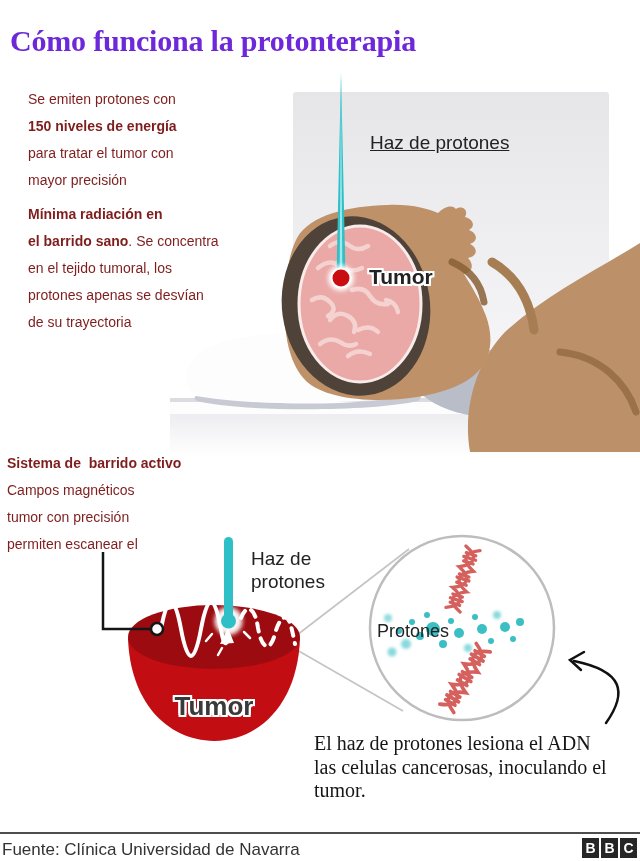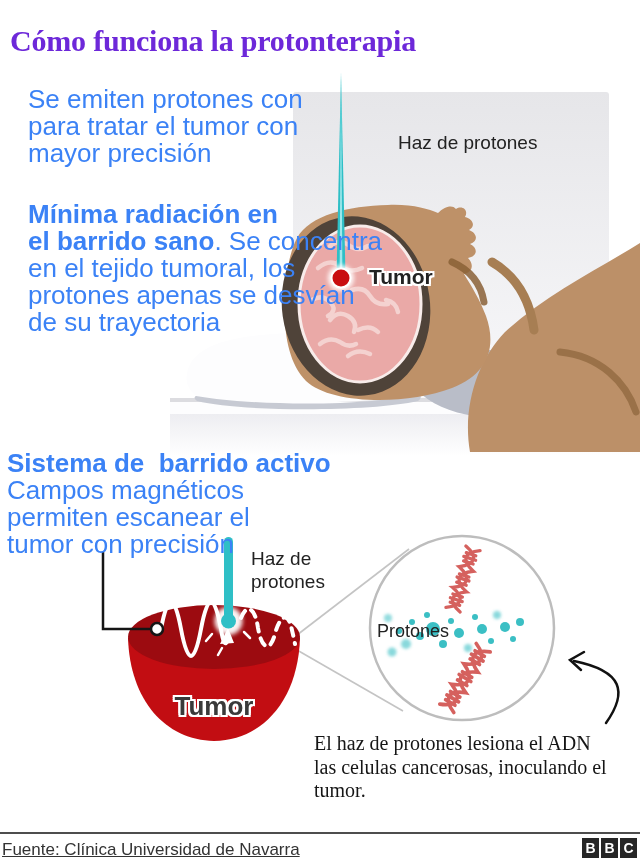--- a/index.html
+++ b/index.html
@@ -5,37 +5,37 @@
   html,body{margin:0;padding:0;}
   body{
     width:640px;height:861px;position:relative;overflow:hidden;background:#ffffff;
     font-family:"Liberation Sans","DejaVu Sans",sans-serif;color:#161616;
   }
   .abs{position:absolute;}
   .title{
     left:10px;top:24px;font-family:"Liberation Serif","DejaVu Serif",serif;
     font-size:30px;font-weight:700;color:#6d28d9;letter-spacing:-0.2px;
   }
-  .tb{font-size:26px;line-height:27px;color:#3b82f6;}
+  .tb{font-size:14px;line-height:27px;color:#7f1d1d;}
   .b{font-weight:700;}
   .pre{white-space:pre-wrap;}
   .lbl{font-size:19px;color:#222;}
   .outline{
     text-shadow:-2px -2px 0 #fff,2px -2px 0 #fff,-2px 2px 0 #fff,2px 2px 0 #fff,
                  0 -2px 0 #fff,0 2px 0 #fff,-2px 0 0 #fff,2px 0 0 #fff;
     text-align:center;
   }
   .tumor-top{left:369px;top:265px;font-size:21px;font-weight:700;color:#222;}
   .tumor-bottom{
     left:214px;top:691px;transform:translateX(-50%);
     font-size:26px;font-weight:700;color:#3a3a3a;
   }
   .caption{left:314px;top:732px;width:326px;font-size:20px;line-height:23.5px;font-family:Liberation Serif, serif;}
   .footer-rule{left:0;top:832px;width:640px;border-top:2px solid #4d4d4d;}
-  .source{left:2px;top:840px;font-size:17px;color:#333;text-decoration:underline;}
+  .source{left:2px;top:840px;font-size:17px;color:#333;}
   .bbc{right:3px;top:838px;display:flex;gap:2px;}
   .bbc span{
     width:17px;height:20px;background:#262626;color:#fff;display:flex;
     align-items:center;justify-content:center;font-size:14px;font-weight:700;
   }
   svg{position:absolute;left:0;top:0;pointer-events:none;}
 </style>
 </head>
 <body>
 
@@ -192,41 +192,42 @@
       <path d="M606,723 C628,692 623,671 574,661"></path>
       <path d="M584,652 L570,660 L581,670"></path>
     </g>
   </g>
 </svg>
 
 <div class="abs title">Cómo funciona la protonterapia</div>
 
 <div class="abs tb" style="left:28px;top:86px;">
   <div>Se emiten protones con</div>
+  <div class="b">150 niveles de energía</div>
   <div>para tratar el tumor con</div>
   <div>mayor precisión</div>
 </div>
 
 <div class="abs tb" style="left:28px;top:201px;">
   <div class="b">Mínima radiación en</div>
   <div><span class="b">el barrido sano</span><span>. Se concentra</span></div>
   <div>en el tejido tumoral, los</div>
   <div>protones apenas se desvían</div>
   <div>de su trayectoria</div>
 </div>
 
-<div class="abs lbl" style="left:398px;top:132px;">Haz de protones</div>
+<div class="abs lbl" style="left:370px;top:132px;text-decoration:underline;">Haz de protones</div>
 
 <div class="abs tumor-top outline">Tumor</div>
 
 <div class="abs tb" style="left:7px;top:450px;">
   <div class="b pre">Sistema de  barrido activo</div>
   <div>Campos magnéticos</div>
+  <div>tumor con precisión</div>
   <div>permiten escanear el</div>
-  <div>tumor con precisión</div>
 </div>
 
 <div class="abs lbl" style="left:251px;top:547px;line-height:23px;">
   <div>Haz de</div>
   <div>protones</div>
 </div>
 
 <div class="abs tumor-bottom outline">Tumor</div>
 
 <div class="abs" style="left:377px;top:621px;font-size:18px;color:#222;">Protones</div>

